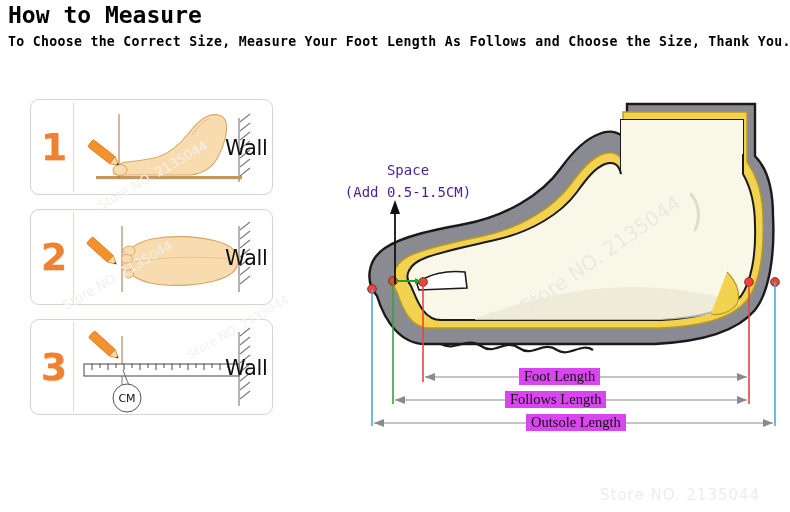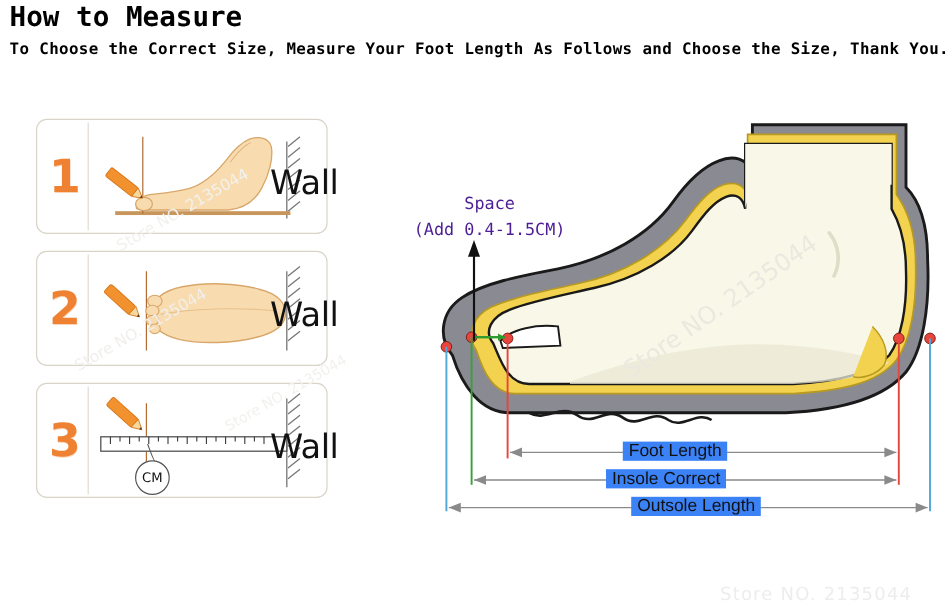--- a/index.html
+++ b/index.html
@@ -40,34 +40,34 @@
     position:absolute;left:4px;top:50%;transform:translateY(-50%);
     width:38px;text-align:center;
     font-family:"DejaVu Sans","Liberation Sans",sans-serif;
     font-size:38px;font-weight:700;color:#ef8232;
     line-height:1;
     text-shadow:0.5px 0.5px 0 rgba(239,130,50,.35);
   }
   .panel-art{position:absolute;left:43px;top:0;right:0;bottom:0;overflow:hidden;}
   .wall-label{
     position:absolute;font-family:"DejaVu Sans","Liberation Sans",sans-serif;
-    font-size:28px;font-weight:400;color:#111;letter-spacing:-0.4px;
+    font-size:21px;font-weight:400;color:#111;letter-spacing:-0.4px;
   }
 
   
   .shoe-wrap{position:absolute;left:355px;top:96px;width:430px;height:345px;}
   .space-label{
     position:absolute;left:318px;top:159px;width:180px;text-align:center;
     font-family:"DejaVu Sans Mono","Liberation Mono",monospace;
     font-size:14px;line-height:22px;color:#4c1d95;
   }
   .meas-label{
     position:absolute;
-    font-family:Liberation Sans, sans-serif;
-    font-size:14.5px;color:#111;background:#3b82f6;padding:0 5px;white-space:nowrap;
+    font-family:Liberation Serif, serif;
+    font-size:14.5px;color:#111;background:#d946ef;padding:0 5px;white-space:nowrap;
   }
   .lbl-foot{left:519px;top:368px;}
   .lbl-insole{left:505px;top:391px;}
   .lbl-outsole{left:526px;top:414px;}
 
   
   .wm{
     position:absolute;color:#e9e9e9;pointer-events:none;user-select:none;
     font-family:"DejaVu Sans","Liberation Sans",sans-serif;white-space:nowrap;
   }
@@ -284,25 +284,25 @@
       <g stroke="#8a8a8a" stroke-width="1.1">
         <line x1="19" y1="327" x2="418" y2="327"></line>
       </g>
       <polygon points="19,327 29,323 29,331" fill="#8a8a8a"></polygon>
       <polygon points="418,327 408,323 408,331" fill="#8a8a8a"></polygon>
     </svg>
   </div>
 
   <div class="space-label">
     <div>Space</div>
-    <div>(Add 0.4-1.5CM)</div>
+    <div>(Add 0.5-1.5CM)</div>
   </div>
 
   <div class="meas-label lbl-foot">Foot Length</div>
-  <div class="meas-label lbl-insole">Insole Correct</div>
+  <div class="meas-label lbl-insole">Follows Length</div>
   <div class="meas-label lbl-outsole">Outsole Length</div>
 
   <div class="wm wm-main">Store NO. 2135044</div>
   <div class="wm wm-diag1">Store NO. 2135044</div>
   <div class="wm wm-diag2">Store NO. 2135044</div>
   <div class="wm wm-diag3">Store NO. 2135044</div>
   <div class="wm wm-diag4">Store NO. 2135044</div>
 
 </div>
 

